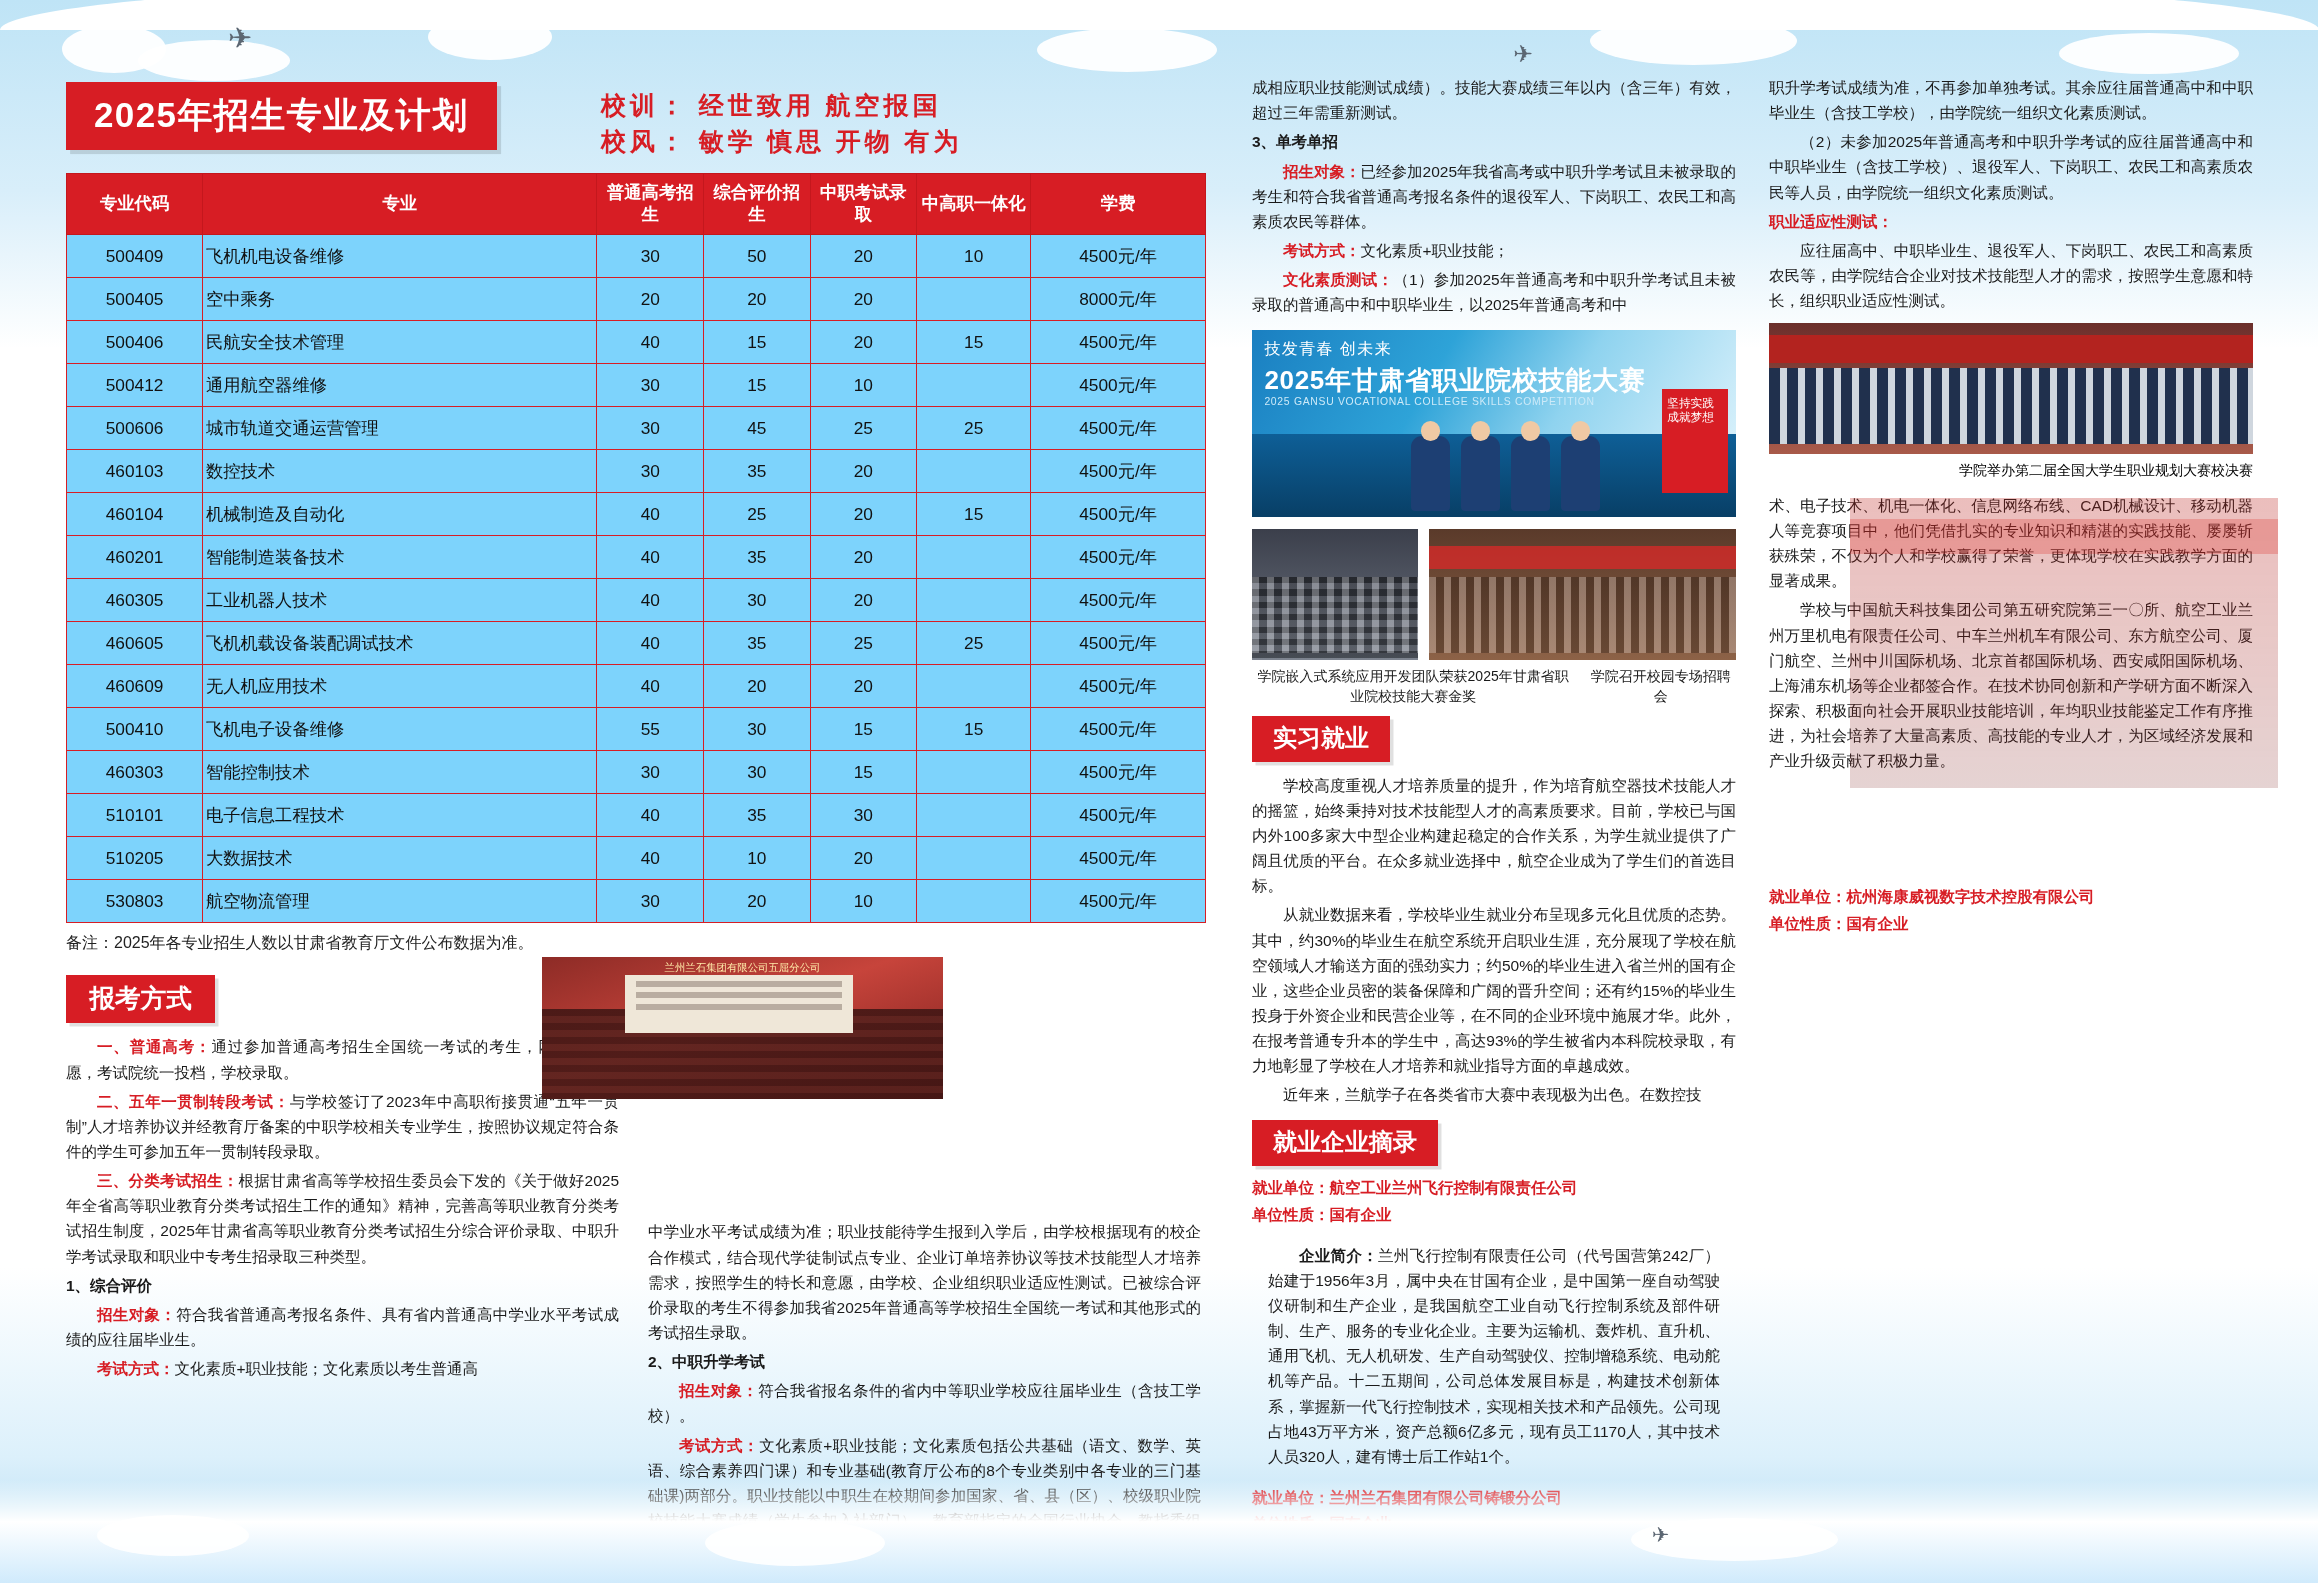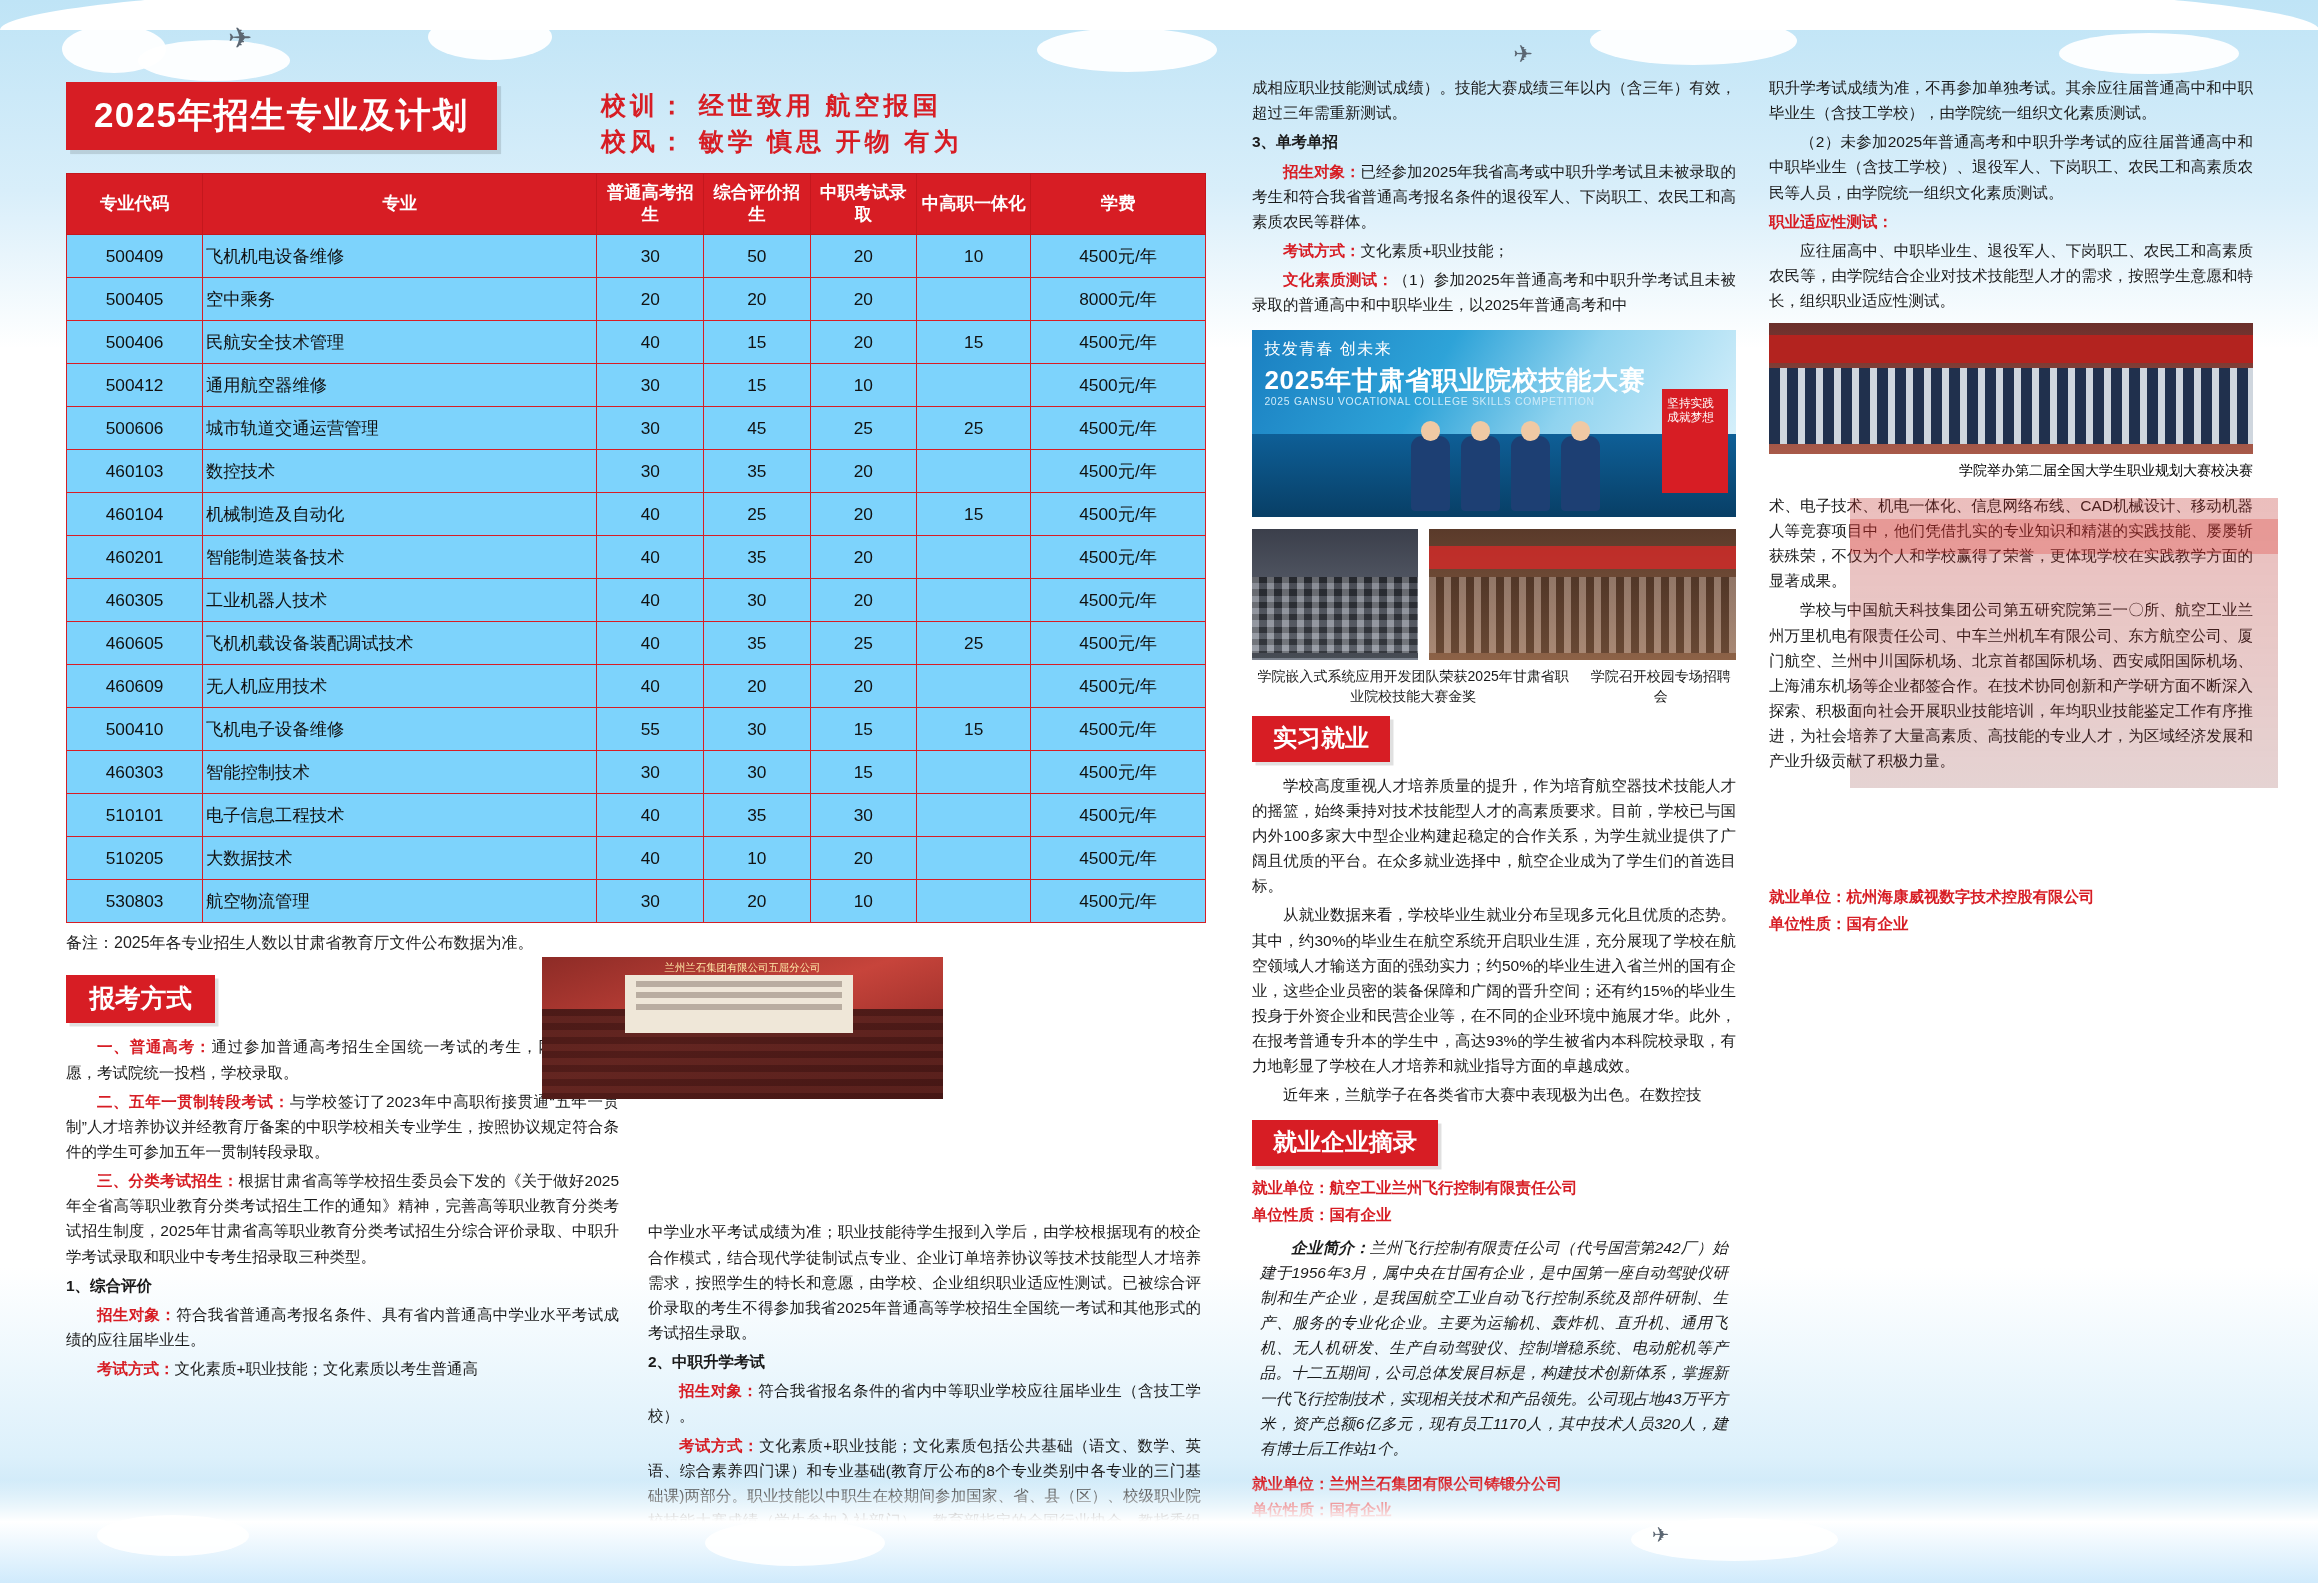--- a/index.html
+++ b/index.html
@@ -382,21 +382,21 @@
     </div>
 
     <div style="margin-top:12.4px">
       <span class="pill">就业企业摘录</span>
     </div>
 
     <div class="body" style="margin-top:9.7px" id="companies-mid">
         <div style="margin-bottom: 9.7px;">
           <p style="margin: 0px 0px 1.4px;"><span class="red bold">就业单位：</span><span class="red bold">航空工业兰州飞行控制有限责任公司</span></p>
           <p style="margin: 0px 0px 2.8px;"><span class="red bold">单位性质：</span><span class="red bold">国有企业</span></p>
-          <p class="ind" style="margin: 8px; font-style: italic;"><span class="bold">企业简介：</span><span>兰州飞行控制有限责任公司（代号国营第242厂）始建于1956年3月，属中央在甘国有企业，是中国第一座自动驾驶仪研制和生产企业，是我国航空工业自动飞行控制系统及部件研制、生产、服务的专业化企业。主要为运输机、轰炸机、直升机、通用飞机、无人机研发、生产自动驾驶仪、控制增稳系统、电动舵机等产品。十二五期间，公司总体发展目标是，构建技术创新体系，掌握新一代飞行控制技术，实现相关技术和产品领先。公司现占地43万平方米，资产总额6亿多元，现有员工1170人，其中技术人员320人，建有博士后工作站1个。</span></p>
+          <p class="ind" style="margin: 16px;"><span class="bold">企业简介：</span><span>兰州飞行控制有限责任公司（代号国营第242厂）始建于1956年3月，属中央在甘国有企业，是中国第一座自动驾驶仪研制和生产企业，是我国航空工业自动飞行控制系统及部件研制、生产、服务的专业化企业。主要为运输机、轰炸机、直升机、通用飞机、无人机研发、生产自动驾驶仪、控制增稳系统、电动舵机等产品。十二五期间，公司总体发展目标是，构建技术创新体系，掌握新一代飞行控制技术，实现相关技术和产品领先。公司现占地43万平方米，资产总额6亿多元，现有员工1170人，其中技术人员320人，建有博士后工作站1个。</span></p>
         </div>
         <div style="margin-bottom: 9.7px;">
           <p style="margin: 0px 0px 1.4px;"><span class="red bold">就业单位：</span><span class="red bold">兰州兰石集团有限公司铸锻分公司</span></p>
           <p style="margin: 0px 0px 2.8px;"><span class="red bold">单位性质：</span><span class="red bold">国有企业</span></p>
           <p class="ind" style="margin: 0px;"><span class="bold">企业简介：</span><span>兰州兰石集团有限公司铸锻分公司，是兰石集团的全资子公司，位于兰州市兰州新区黄河大道西段506号。2015年公司完成“出城入园”整体搬迁，新公司总占地面积210000m²，建筑面积130000m²，厂房面积90000m²。目前在职职工近700人，其中高级工程师13人，工程师21人，各工种技术工人500余名。公司拥有配套的机电液一体化的冶炼、铸造、锻造、热处理及机加工生产线，装备能力达到了国际水平。</span></p>
         </div>
       </div>
   </div>
 
   <div class="right">

